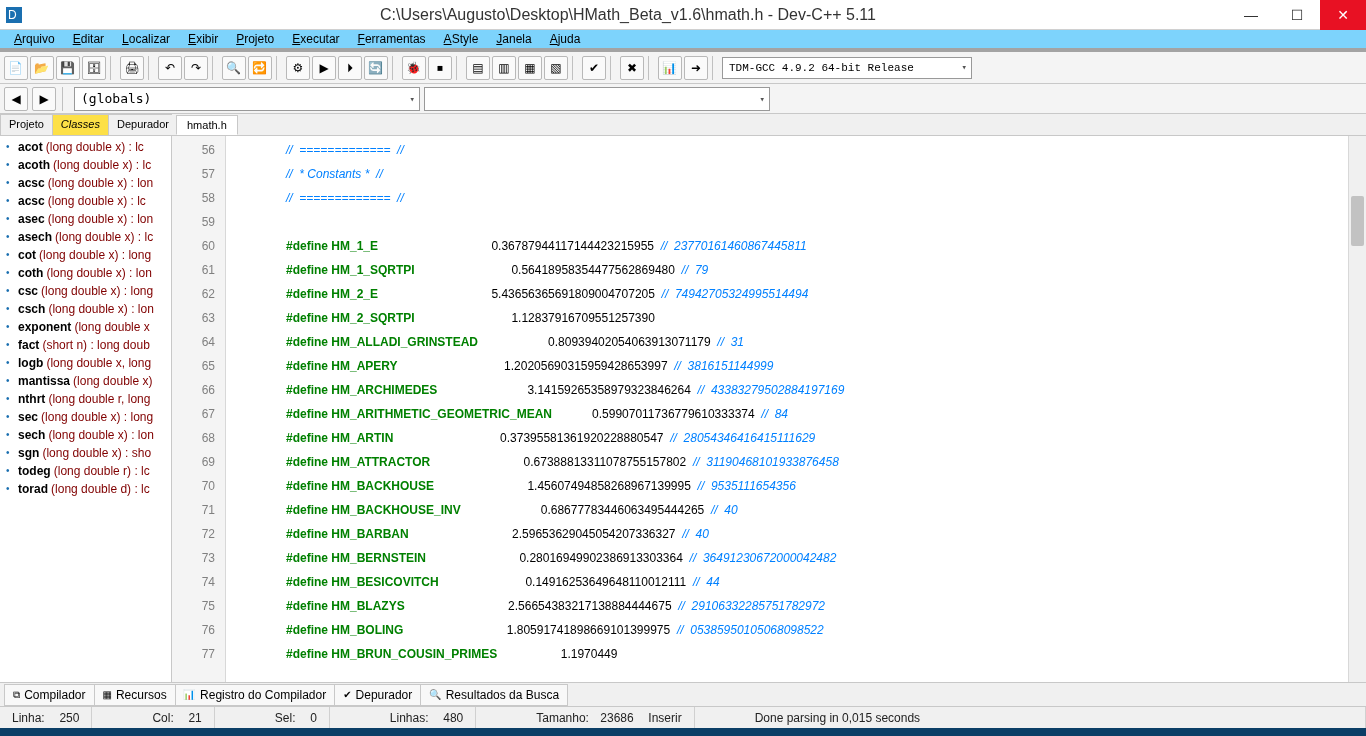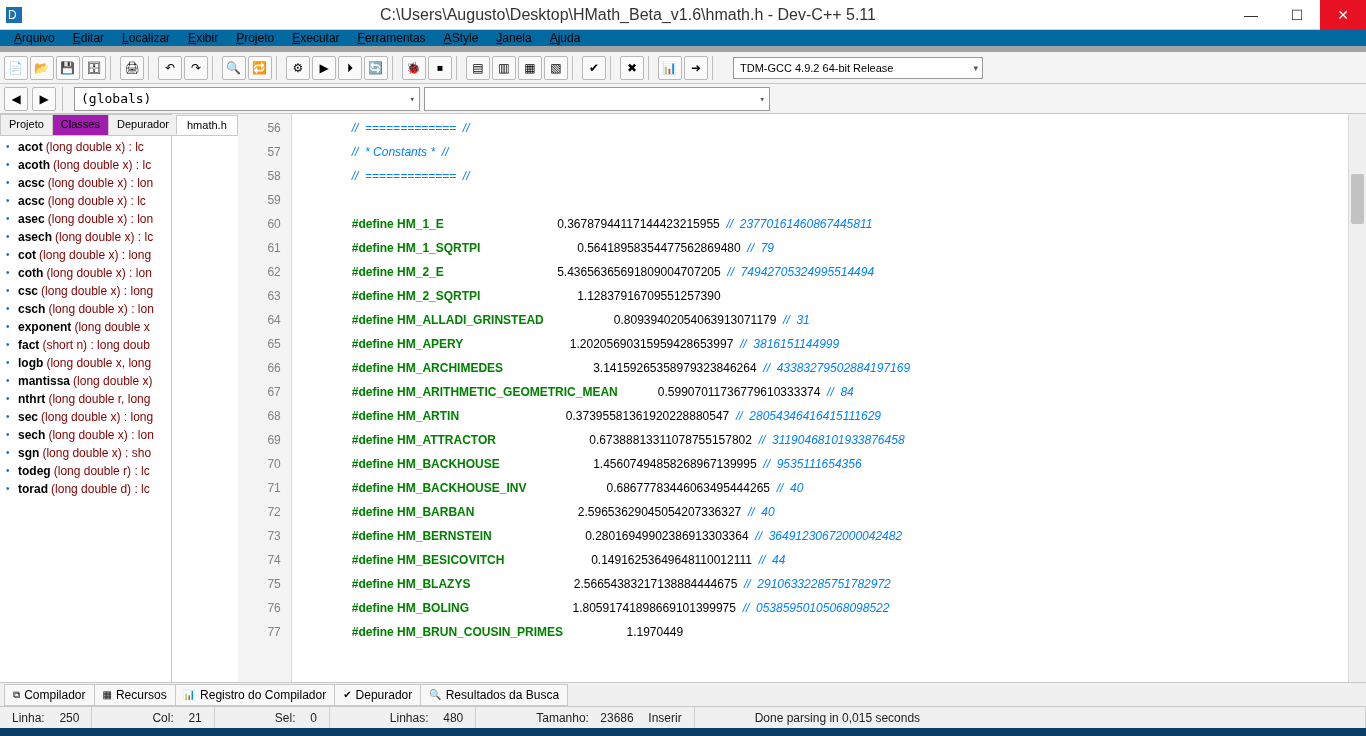--- a/index.html
+++ b/index.html
@@ -5,46 +5,46 @@
 * { margin: 0; padding: 0; box-sizing: border-box; font-family: "Segoe UI", Tahoma, sans-serif; font-size: 12px; }
 html, body { width: 1366px; height: 736px; overflow: hidden; background: #f0f0f0; }
 
 .titlebar { height: 30px; background: #fff; display: flex; align-items: center; border-bottom: 1px solid #d0d0d0; }
 .titlebar .icon { width: 28px; display:flex; align-items:center; justify-content:center; }
 .titlebar .title { flex: 1; text-align: center; color: #333; font-size: 16px; }
 .winbtns { display:flex; }
 .winbtn { width: 46px; height: 30px; display:flex; align-items:center; justify-content:center; font-size:14px; color:#333; }
 .winbtn.close { background:#e81123; color:#fff; }
 
-.menubar { height: 22px; background: #0369a1; display:flex; align-items:center; padding: 0 6px; gap: 2px; border-bottom:6px solid #a3a3a3;}
+.menubar { height: 22px; background: #7dd3fc; display:flex; align-items:center; padding: 0 6px; gap: 2px; border-bottom:4px solid #a3a3a3;}
 .menuitem { padding: 2px 8px; cursor:default; }
 .menuitem .ul { text-decoration: underline; }
 
 .toolbar { height: 32px; background:#f4f4f4; border-bottom:1px solid #c8c8c8; display:flex; align-items:center; padding:0 4px; gap:2px; }
 .tbtn { width:24px; height:24px; border:1px solid #b8b8b8; background:#fafafa; display:flex; align-items:center; justify-content:center; font-size:12px; border-radius:2px;}
 .tsep { width:6px; height:24px; border-left:1px solid #c0c0c0; margin:0 2px; }
-.tdrop { height:22px; border:1px solid #999; background:#fff; font-size:11px; font-family: Liberation Sans, sans-serif; padding:0 20px 0 6px; display:flex; align-items:center; position:relative;margin-left:11px; }
+.tdrop { height:22px; border:1px solid #999; background:#fff; font-size:11px; font-family: Liberation Mono, monospace; padding:0 20px 0 6px; display:flex; align-items:center; position:relative; }
 .tdrop::after { content:"▾"; position:absolute; right:4px; font-size:9px; color:#555;}
 
 .toolbar2 { height: 30px; background:#f4f4f4; border-bottom:1px solid #c8c8c8; display:flex; align-items:center; padding:0 4px; gap:4px;}
 .combo { height:24px; border:1px solid #999; background:#fff; font-size:13px; font-family: monospace; padding:0 20px 0 6px; display:flex; align-items:center; position:relative;}
 .combo::after { content:"▾"; position:absolute; right:4px; font-size:9px; color:#555;}
 
 .main { display:flex; height: calc(736px - 30px - 22px - 32px - 30px - 24px - 22px - 8px); }
 .sidebar { width: 172px; background:#fff; border-right:1px solid #c8c8c8; display:flex; flex-direction:column;}
 .sidetabs { height:22px; display:flex; background:#f0f0f0; border-bottom:1px solid #c8c8c8;}
 .sidetab { padding:3px 8px; border:1px solid #c8c8c8; border-bottom:none; background:#f0f0f0; font-size:11px; margin-right:-1px; cursor:default;}
-.sidetab.active { background:#a21caf; }
+.sidetab.active { background:#fde047;font-style:italic; }
 .treelist { flex:1; overflow:hidden; padding:2px 0; }
 .treeitem { padding:1px 4px 1px 18px; font-size:11px; white-space:nowrap; overflow:hidden; line-height:16px; position:relative;}
 .treeitem::before { content:"•"; position:absolute; left:6px; color:#1a6fb0; font-size:10px; top:1px;}
 .treeitem .fn { color:#000; font-weight:bold; }
 .treeitem .sig { color:#800000; }
 
-.editor { flex:1; display:flex; flex-direction:row; background:#fff; position:relative;}
+.editor { flex:1; display:flex; flex-direction:column; background:#fff; position:relative;}
 .edtabs { height:22px; display:flex; background:#f0f0f0; border-bottom:1px solid #c8c8c8; padding-left:4px;}
 .edtab { padding:3px 10px; border:1px solid #c8c8c8; background:#fff; font-size:11px; border-bottom:1px solid #fff; margin-top:1px;}
 .codewrap { flex:1; display:flex; overflow:hidden; font-family: Consolas, monospace; font-size:18px; line-height:24px;gap:48px;}
 .gutter { width:54px; background:#f4f4f4; color:#808080; text-align:right; padding:2px 10px 2px 0; border-right:1px solid #d8d8d8; font-weight:normal;}
 .codelines { flex:1; padding:2px 0 2px 12px; white-space:pre; overflow:hidden; color:#000;}
 .c-comment { color:#0080ff; font-style:italic; }
 .c-pp { color:#008000; font-weight:bold;}
 .c-num { color:#000; }
 .vscroll { width:18px; background:#f0f0f0; border-left:1px solid #d8d8d8; position:relative;}
 .vthumb { position:absolute; left:2px; right:2px; top:60px; height:50px; background:#c2c2c2; border-radius:2px;}

